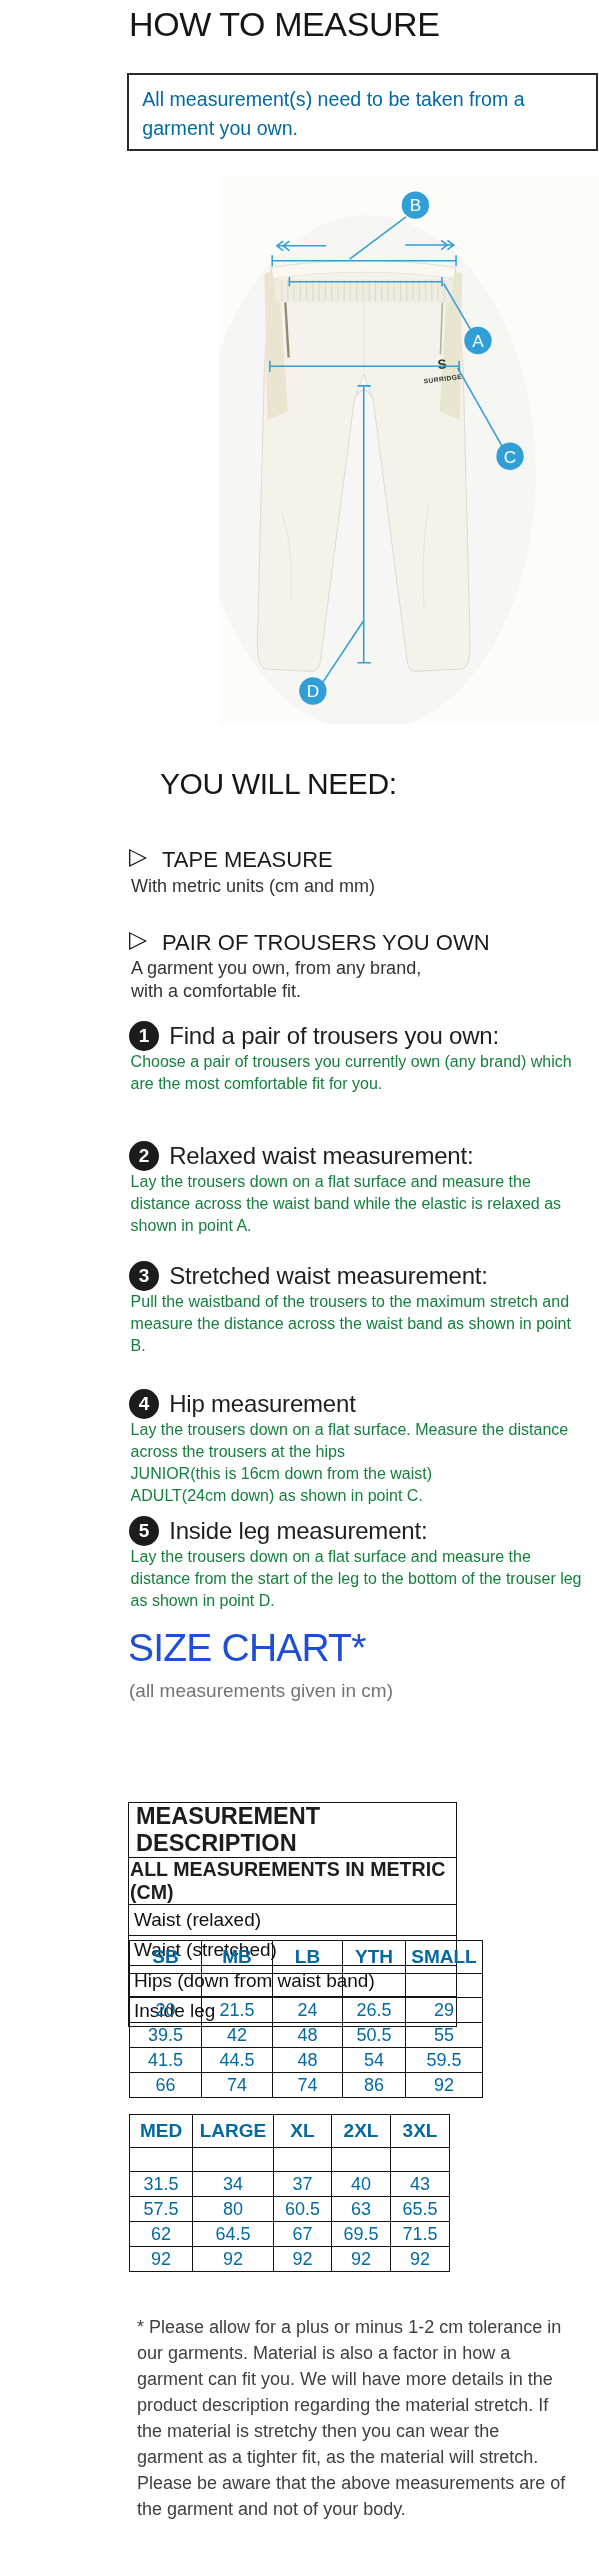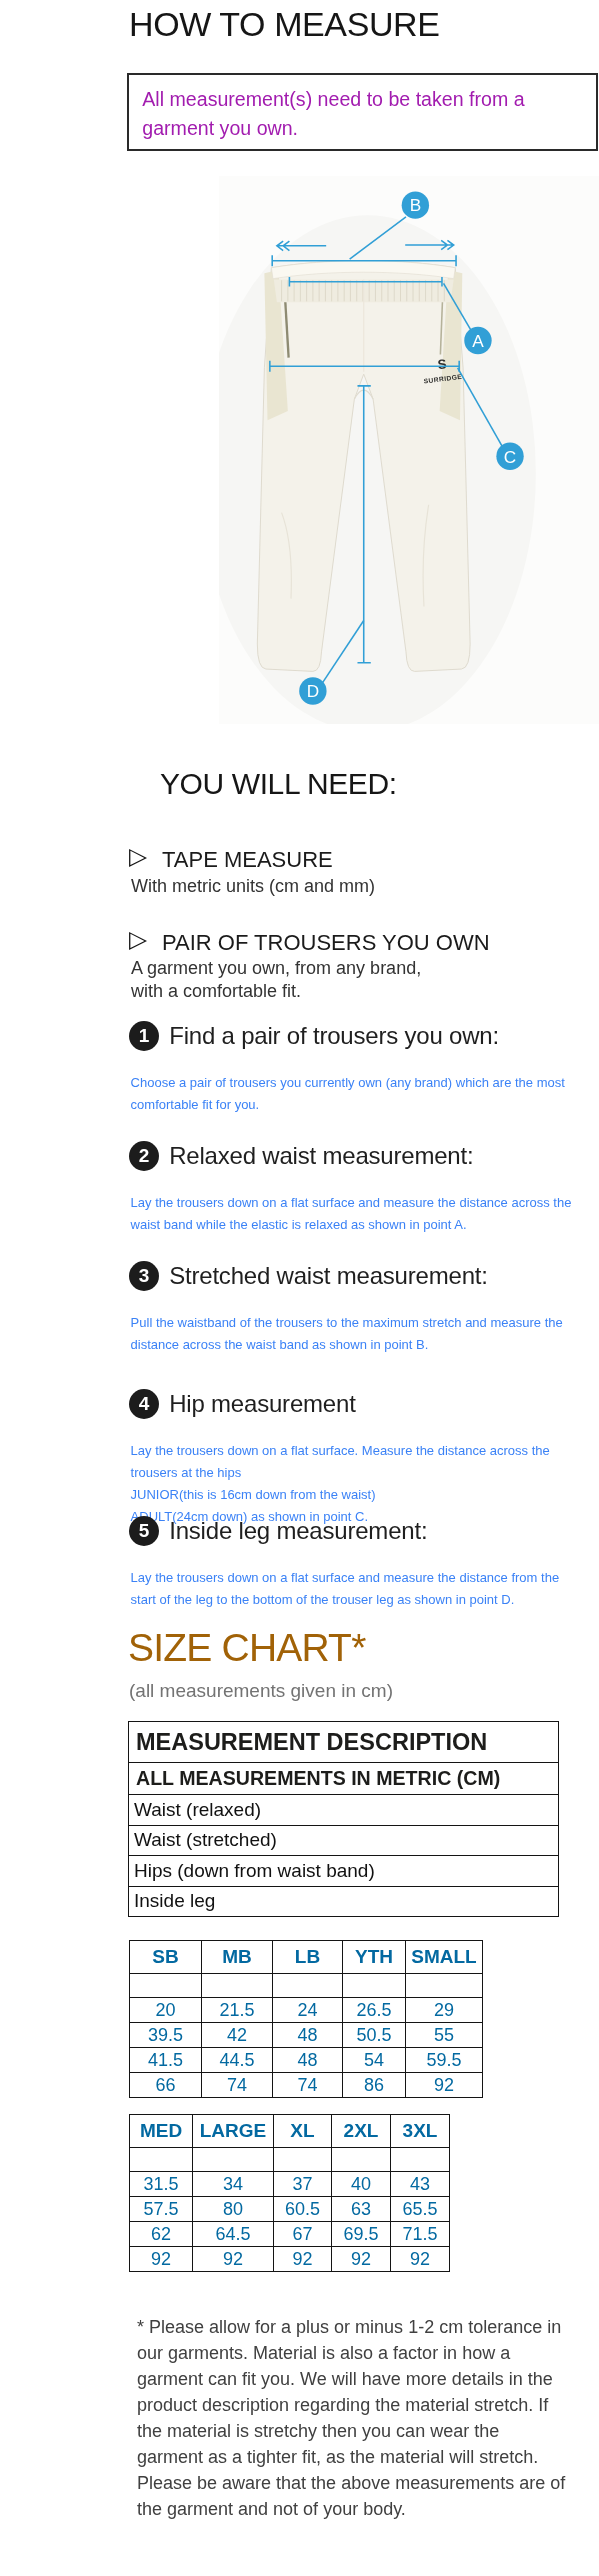--- a/index.html
+++ b/index.html
@@ -5,47 +5,47 @@
   * { margin:0; padding:0; box-sizing:border-box; }
   html,body { background:#ffffff; }
   body { font-family:"Liberation Sans","DejaVu Sans",sans-serif; color:#1d1d1b; }
   #page { position:relative; width:600px; height:2576px; background:#fff; overflow:hidden; }
 
   .abs { position:absolute; }
 
   .page-title { left:129px; top:4.7px; font-size:34px; font-weight:500; letter-spacing:-0.4px; color:#161616; }
 
   .notice-box { left:127px; top:73px; width:471px; height:78px; border:2.3px solid #2a2a2a; background:#fff; }
-  .notice-text { position:absolute; left:13.3px; top:10.2px; width:440px; font-size:19.6px; line-height:29px; color:#a21caf; white-space:pre-line; }
+  .notice-text { position:absolute; left:13.3px; top:10.2px; width:440px; font-size:19.6px; line-height:29px; color:#0369a1; white-space:pre-line; }
 
   .diagram { left:219px; top:176px; width:381px; height:548px; }
 
   .sec-heading { font-size:30px; font-weight:500; color:#161616; letter-spacing:-0.4px; }
   .need-heading { left:129px; top:767px;margin-left:31px; }
 
   .need-item-label { font-size:22px; color:#1b1b1b; }
   .tri { font-size:23.5px; line-height:23.5px; color:#111; }
   .need-desc { font-size:18px; line-height:23px; color:#333; white-space:pre-line; }
 
   .step { position:absolute; left:129px; width:458px; }
   .step-head { display:flex; align-items:center; gap:10.2px; }
   .step-num { flex:0 0 auto; width:30px; height:30px; border-radius:50%; background:#1c1c1c; color:#fff;
               font-size:19px; font-weight:bold; text-align:center; line-height:30px; }
   .step-title { font-size:24px; color:#1f1f1f; letter-spacing:-0.2px; }
-  .step-body { margin-top:21px; margin-left:1.6px; width:452px; font-size:13px; line-height:22px; color:#3b82f6; white-space:pre-line; }
-
-  .sizechart-heading { left:128px; top:1626px; font-size:39px; font-weight:500; letter-spacing:-0.8px; color:#a16207; }
+  .step-body { margin-top:0; margin-left:1.6px; width:452px; font-size:16px; line-height:22px; color:#15803d; white-space:pre-line; }
+
+  .sizechart-heading { left:128px; top:1626px; font-size:39px; font-weight:500; letter-spacing:-0.8px; color:#1d4ed8; }
   .sizechart-sub { left:129px; top:1680px; font-size:19px; color:#737373; }
 
   table { border-collapse:collapse; }
   td, th { border:1.6px solid #141414; }
 
-  .desc-table { left:128px; top:1721px; width:431px; }
+  .desc-table { left:128px; top:1802px; width:329px; }
   .desc-table .hdr td { height:41px; font-size:23.5px; font-weight:bold; padding-left:7px; }
-  .desc-table .sub td { height:32px; font-size:19.6px; font-weight:bold; padding-left:7px; }
+  .desc-table .sub td { height:32px; font-size:19.6px; font-weight:bold; padding-left:1px; }
   .desc-table .row td { height:30.5px; font-size:19px; padding-left:5px; color:#111; }
 
   .size-table td { text-align:center; font-size:18px; color:#0369a1; }
   .size-table .cols td { font-size:19px; font-weight:bold; height:33px; }
   .size-table .blank td { height:24px; }
   .size-table .data td { height:25px; }
   .size-table-1 { left:129px; top:1940px; }
   .size-table-2 { left:129px; top:2114px; }
 
   .footnote { left:137px; top:2314px; width:432px; font-size:18px; line-height:26px; color:#404040; }

